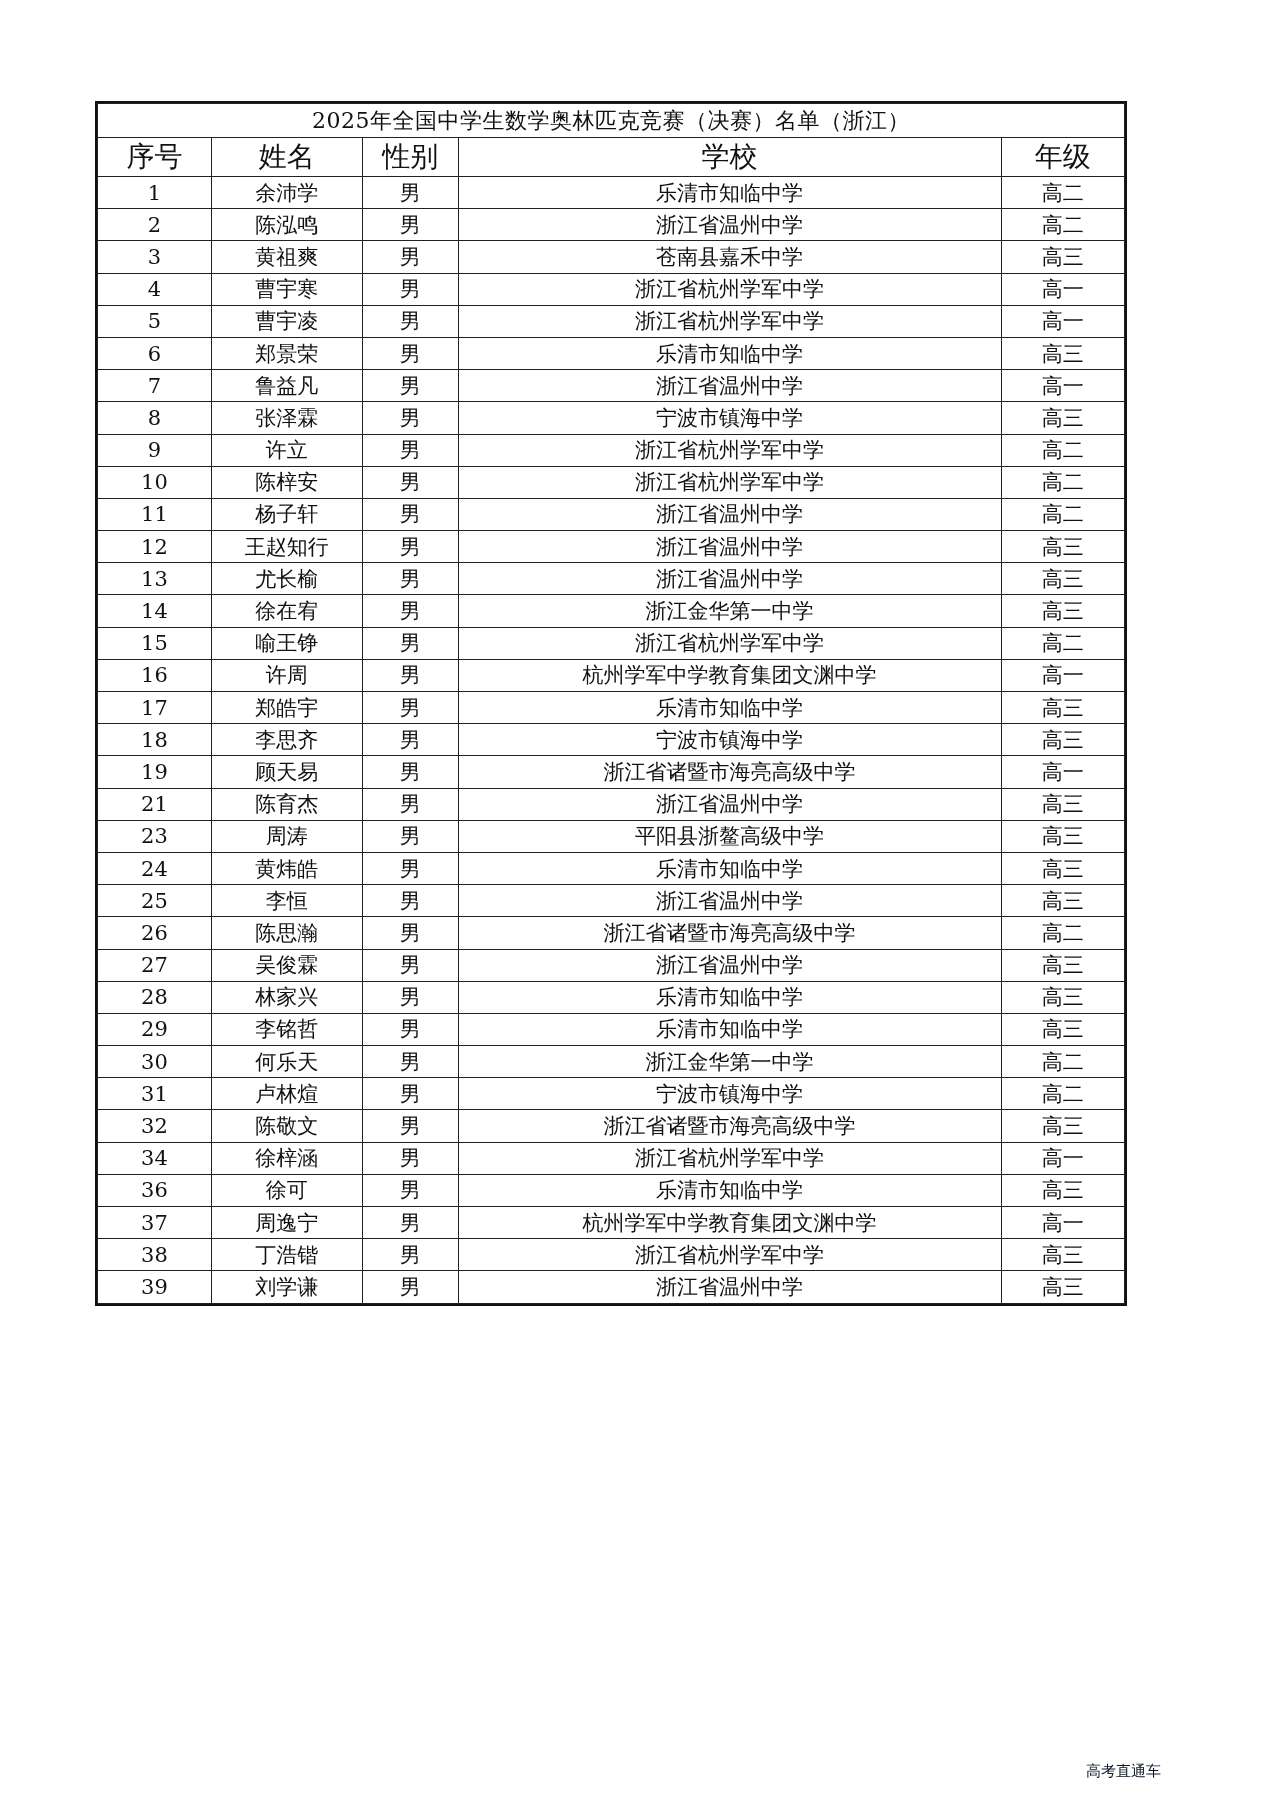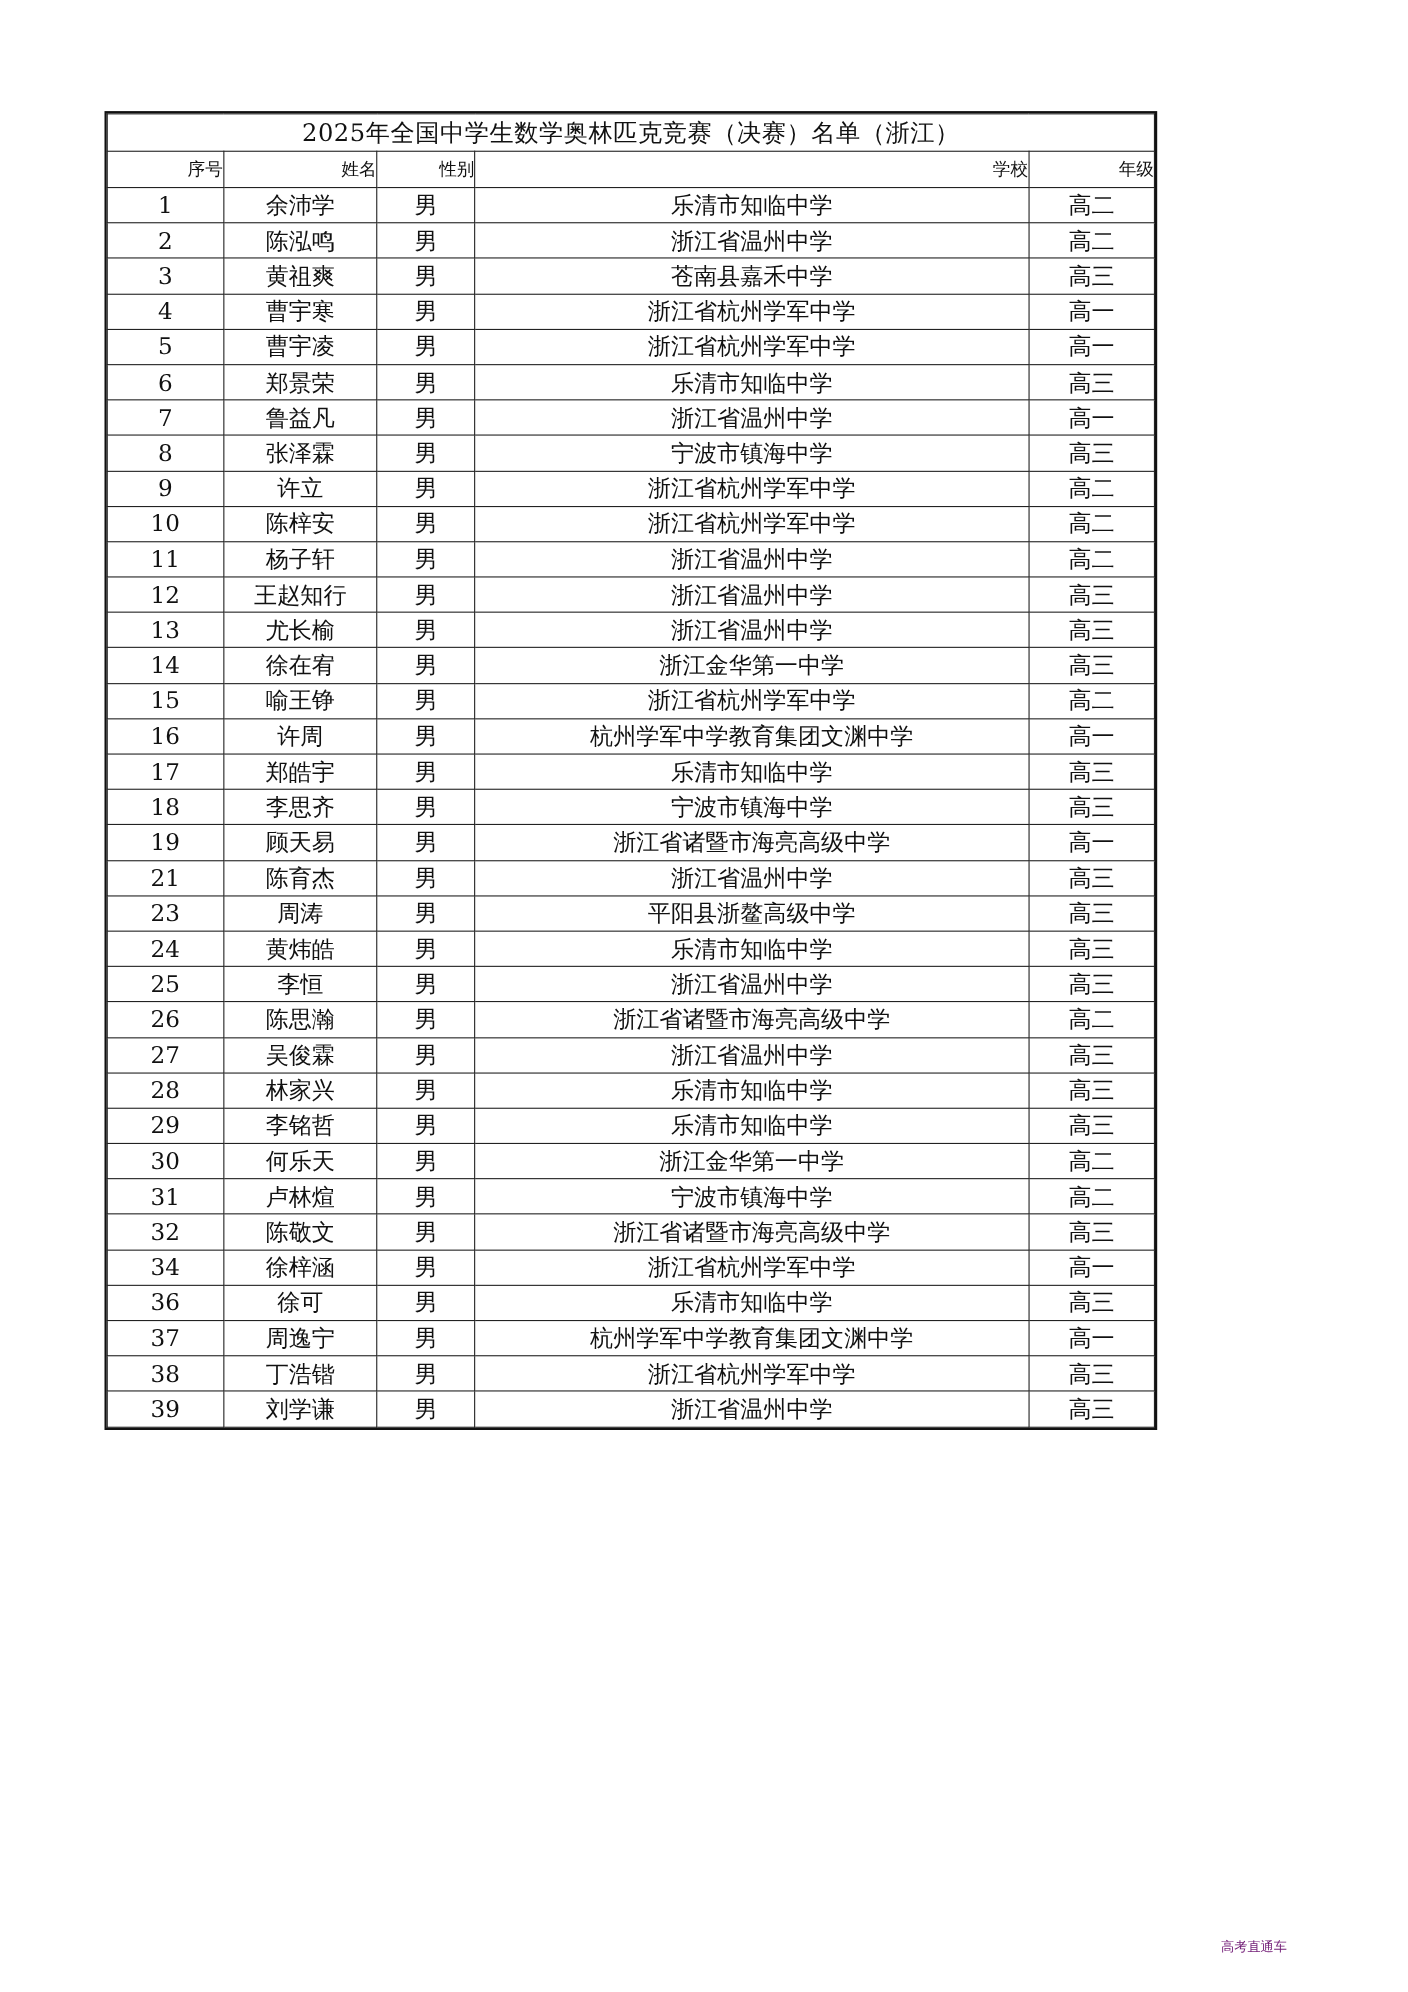--- a/index.html
+++ b/index.html
@@ -1,29 +1,29 @@
 <!DOCTYPE html>
 <html><head>
 <meta charset="utf-8">
 <style>
   html, body { margin: 0; padding: 0; background: #ffffff; }
   body { width: 1280px; height: 1811px; position: relative; overflow: hidden;
          font-family: "DejaVu Serif", "Liberation Serif", serif; color: #111; }
-  .sheet { position: absolute; left: 95px; top: 101px; width: 957px;
+  .sheet { position: absolute; left: 95px; top: 101px; width: 1032px;
            border: 2px solid #111; box-sizing: border-box; }
   table { border-collapse: collapse; width: 100%; table-layout: fixed; }
   td, th { border: 1.5px solid #222; text-align: center; vertical-align: middle;
            padding: 0; font-weight: normal; white-space: nowrap; overflow: hidden; }
   .title-cell { height: 33px; font-size: 22px; letter-spacing: 0.5px; }
-  .head th { height: 32px; font-size: 16px; text-align: right; }
+  .head th { height: 32px; font-size: 28px; }
   .row td { height: 31.2px; font-size: 21px; }
   col.c1 { width: 95px; } col.c2 { width: 126px; } col.c3 { width: 80px; }
   col.c4 { width: 453px; } col.c5 { width: 103px; }
-  .watermark { position: absolute; left: 1110px; top: 1762px; font-size: 12px;
-               color: #701a75; font-family: "DejaVu Sans", "Liberation Sans", sans-serif; }
+  .watermark { position: absolute; left: 1086px; top: 1762px; font-size: 15px;
+               color: #0f172a; font-family: "DejaVu Sans", "Liberation Sans", sans-serif; }
 </style>
 </head>
 <body>
 
 <div class="sheet">
   <table>
     <colgroup>
       <col class="c1">
         <col class="c2">
         <col class="c3">

